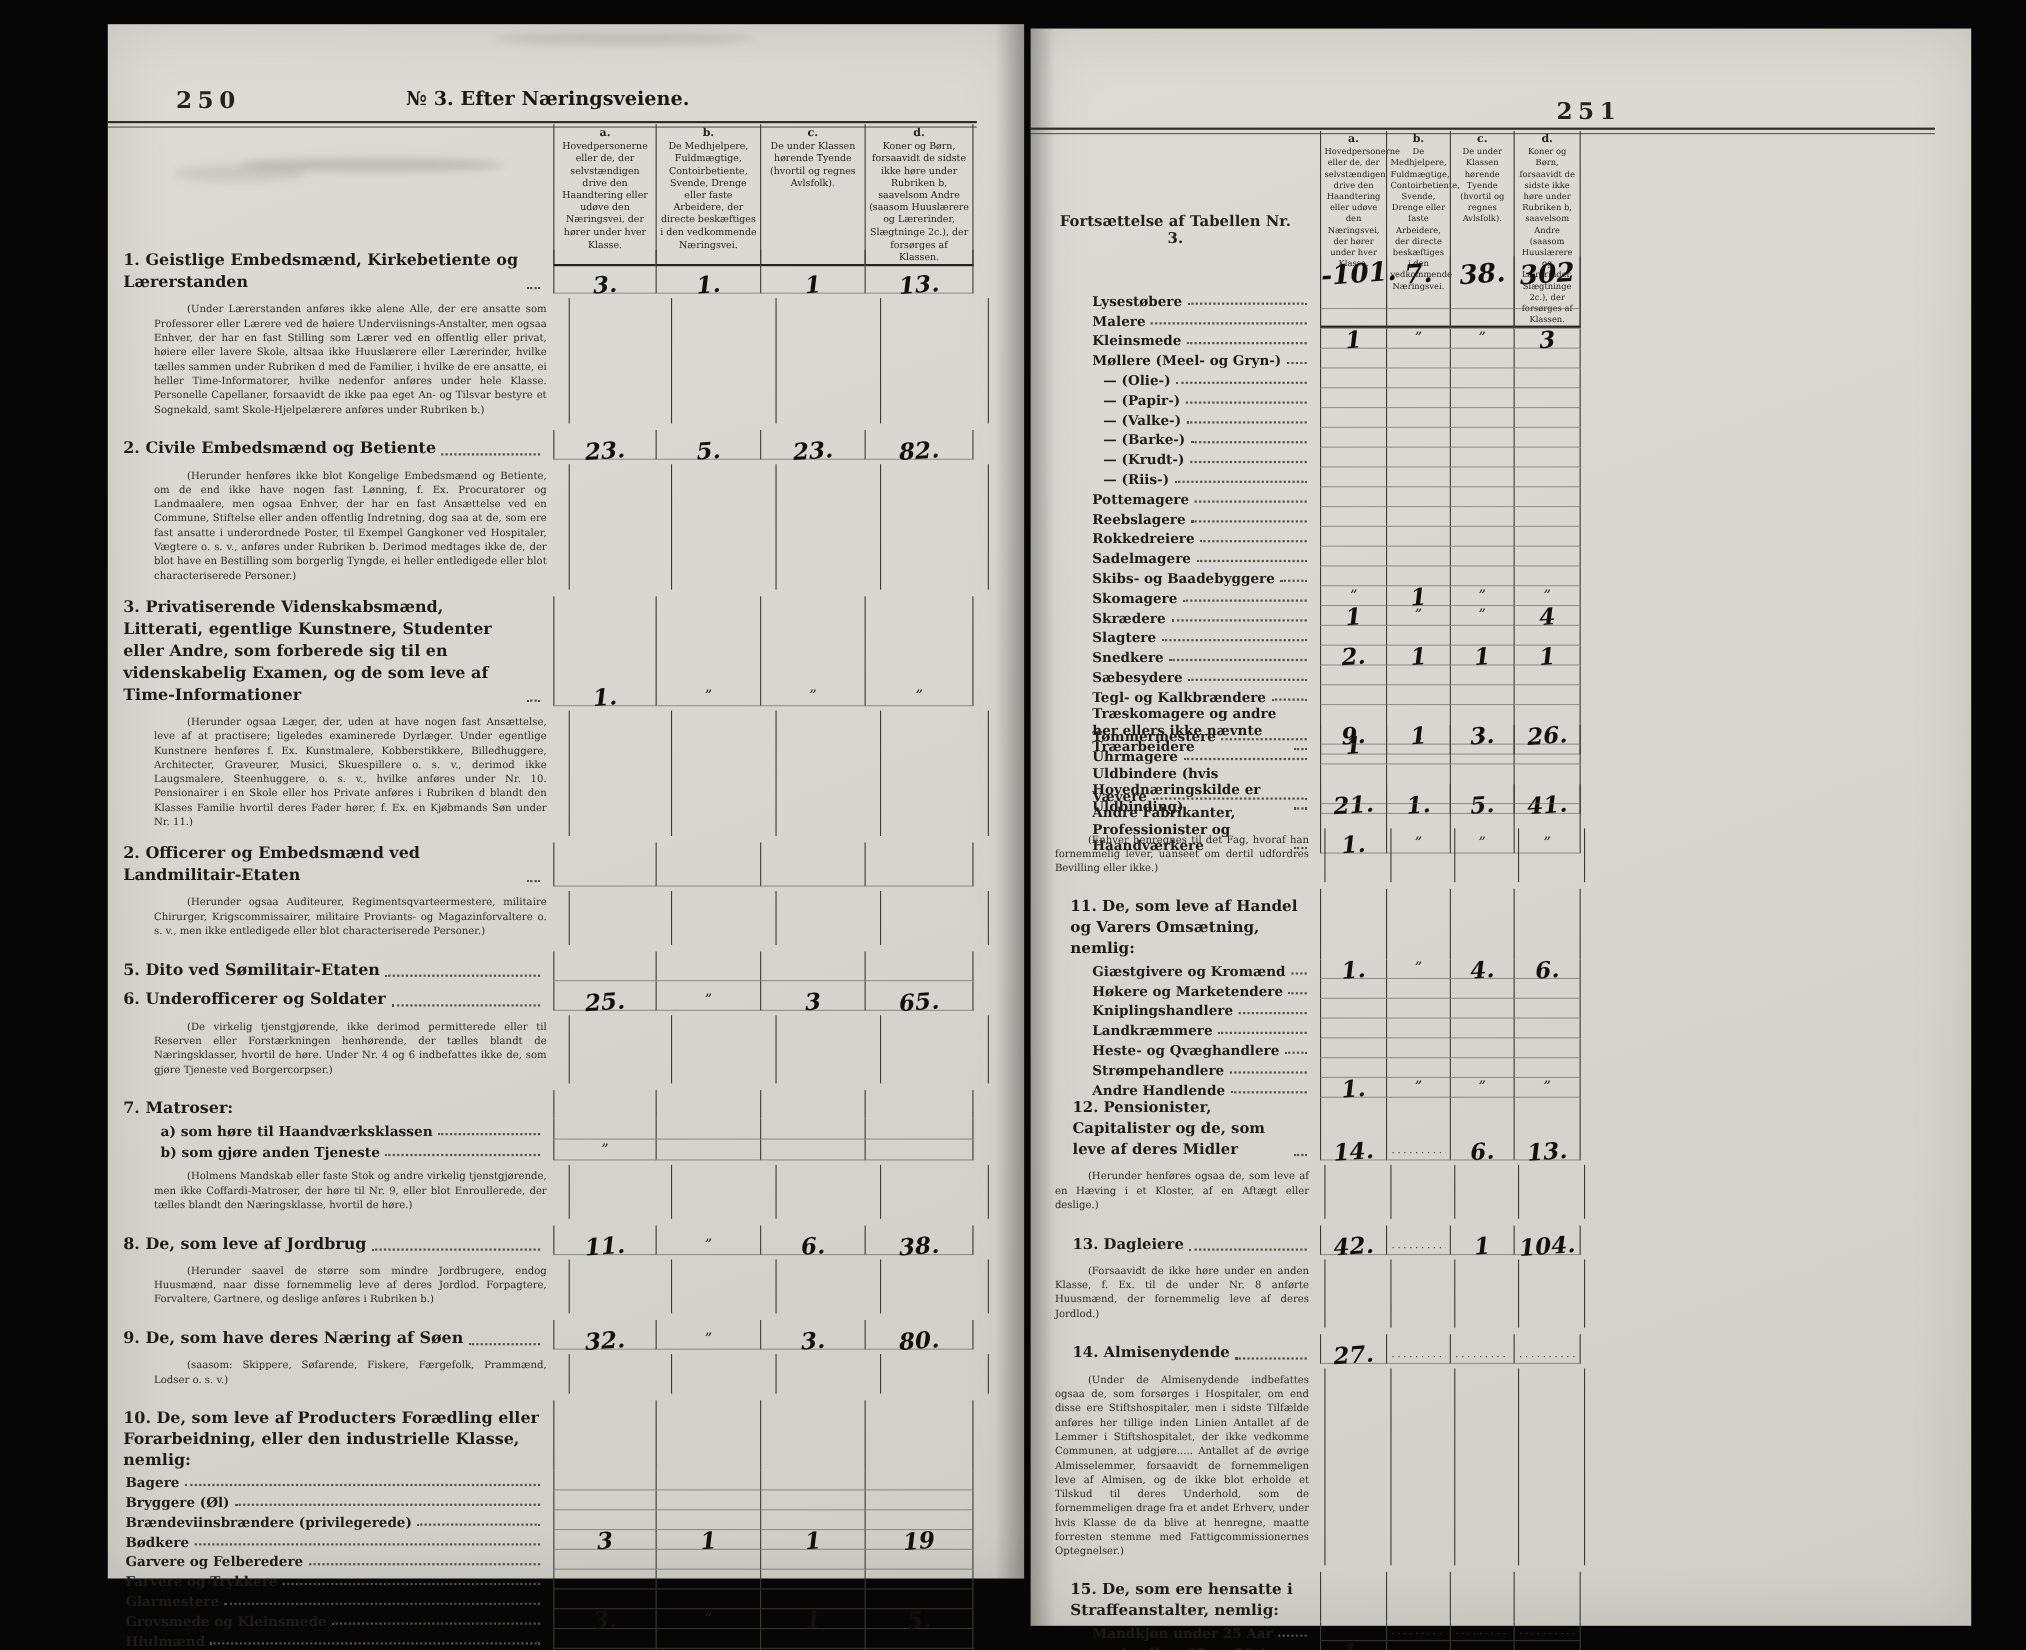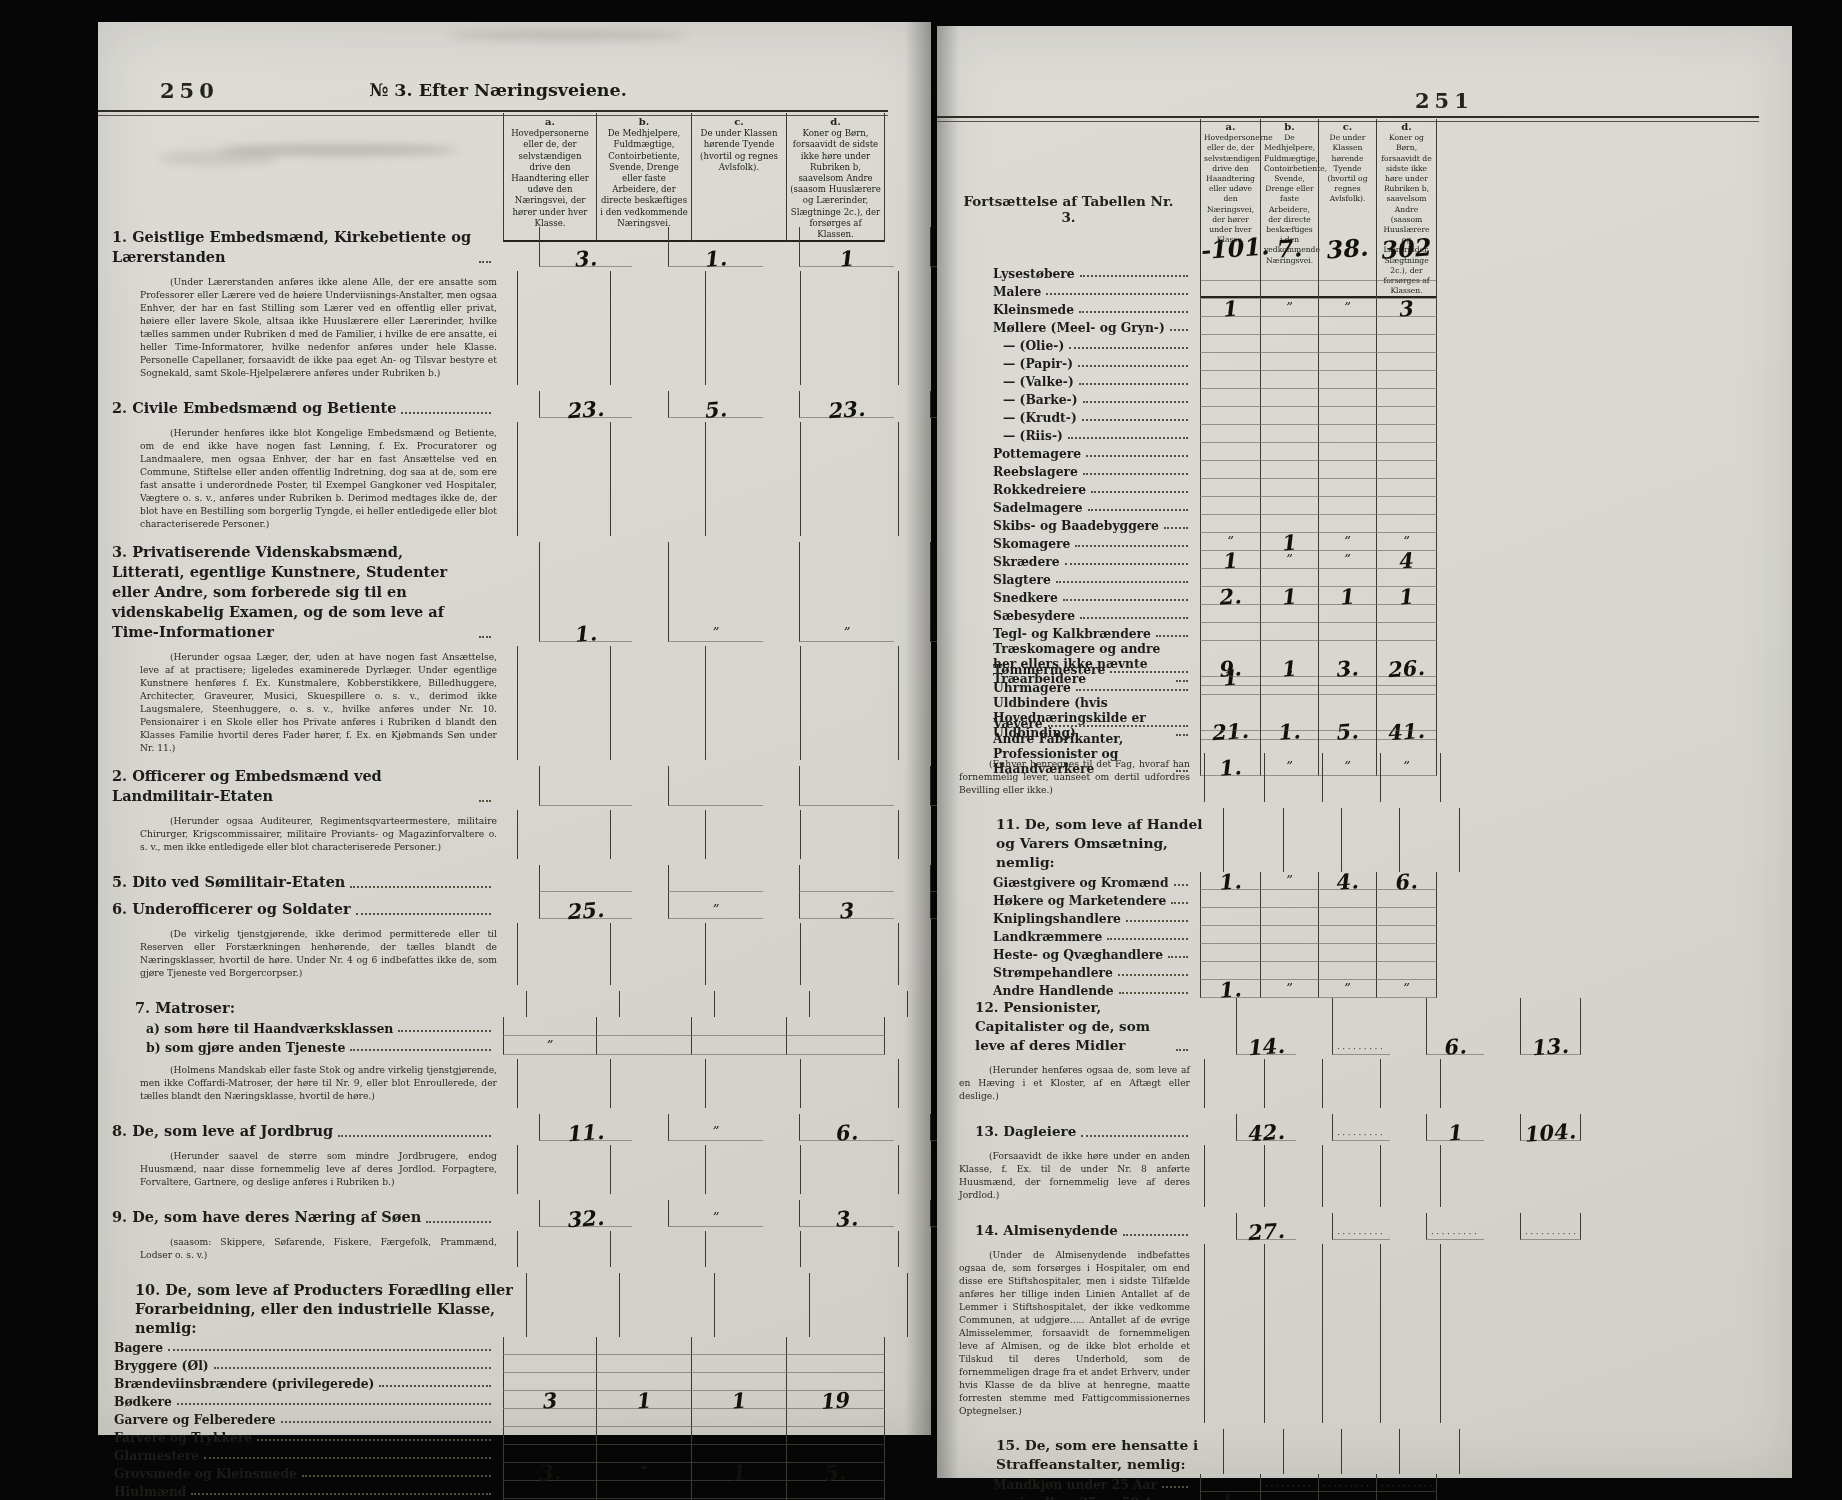--- a/index.html
+++ b/index.html
@@ -38,23 +38,23 @@
   .hc:last-child{border-right:1px solid #3c3b33;}
   .hc0{border-left:none;border-bottom:none;}
   .pageR .hc0{display:flex;align-items:center;justify-content:center;font-weight:bold;
       font-size:13.5px;line-height:16px;padding:0 18px;text-align:center;}
   .cell{position:relative;border-left:1px solid #3c3b33;}
   .cell:last-child{border-right:1px solid #3c3b33;}
   .cell.rd{border-bottom:1px solid rgba(92,89,74,0.55);}
   .lbl{display:flex;align-items:flex-end;flex-wrap:nowrap;padding-left:14px;padding-right:4px;}
   .rl{font-weight:bold;}
   .dots{flex:1 1 12px;min-width:12px;border-bottom:2px dotted #54503f;margin:0 8px 4px 5px;}
-  .trow.main{min-height:27px;gap:36px;}
+  .trow.main{min-height:27px;}
   .trow.main .rl{font-size:14.5px;line-height:20px;}
-  .trow.group{min-height:26px;margin-left:23px;}
+  .trow.group{min-height:26px;}
   .trow.group .rl{font-size:14.5px;line-height:19px;padding-top:7px;}
   .trow.sub{height:19px;}
   .trow.sub .rl{font-size:12.5px;}
   .pageL .trow.sub .lbl{padding-left:48px;}
   .trow.craft{height:18px;}
   .trow.craft .rl{font-size:12.3px;}
   .pageL .trow.craft .lbl{padding-left:16px;}
   .pageR .trow.craft .lbl{padding-left:56px;}
   .pageR .trow.dash .lbl{padding-left:66px;}
   .pageR .trow.main .lbl{padding-left:38px;}

